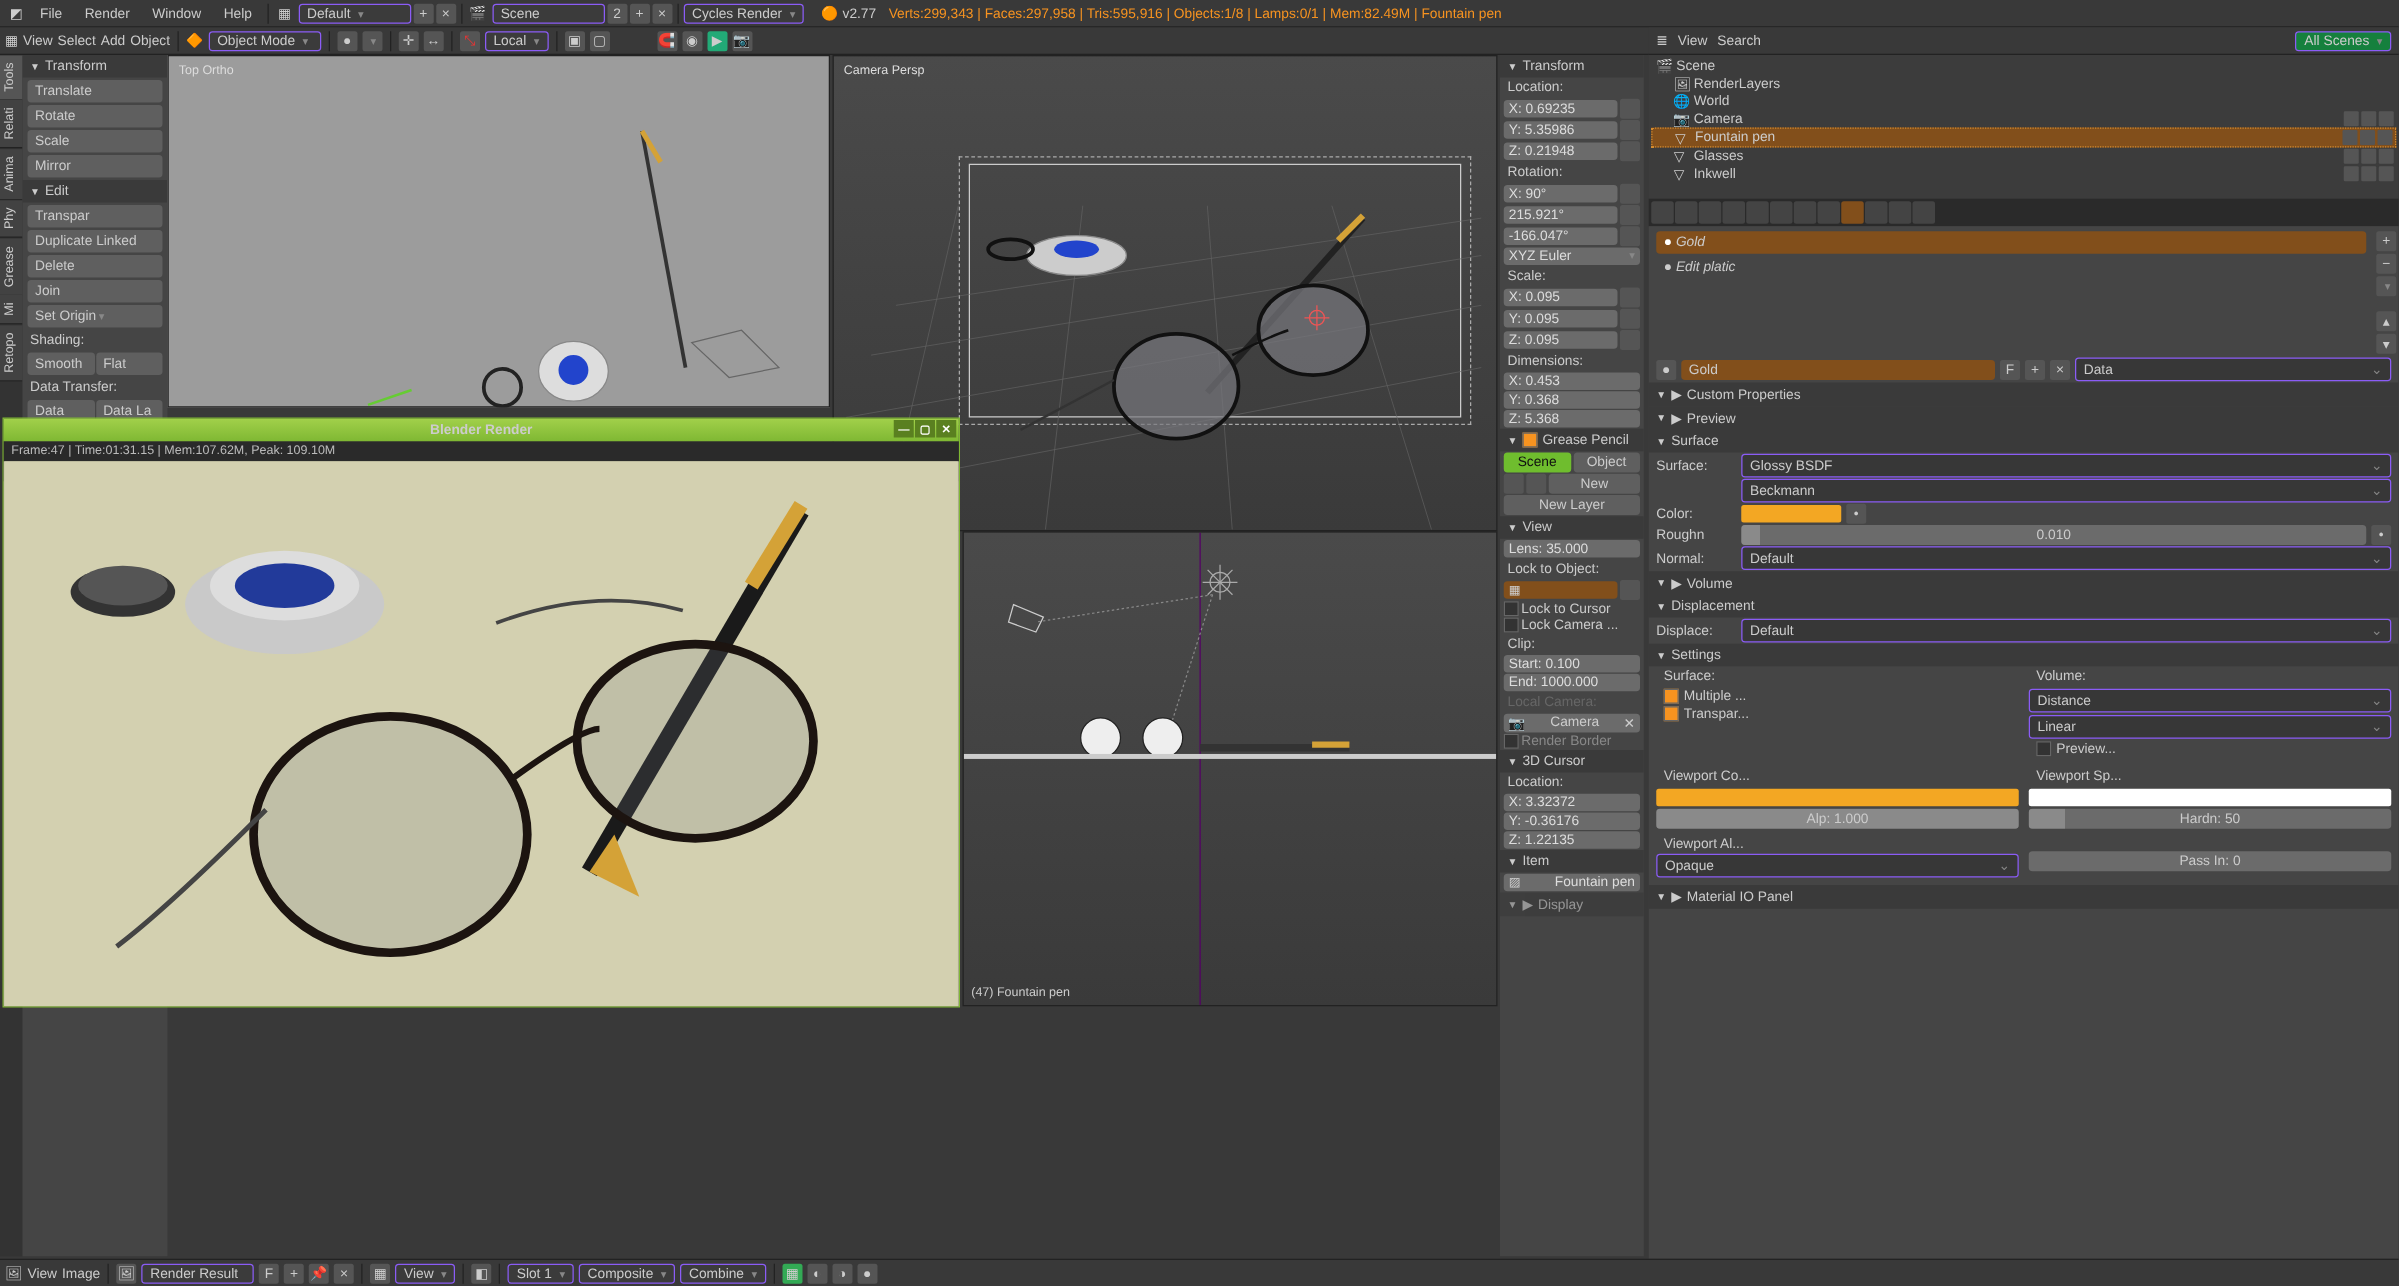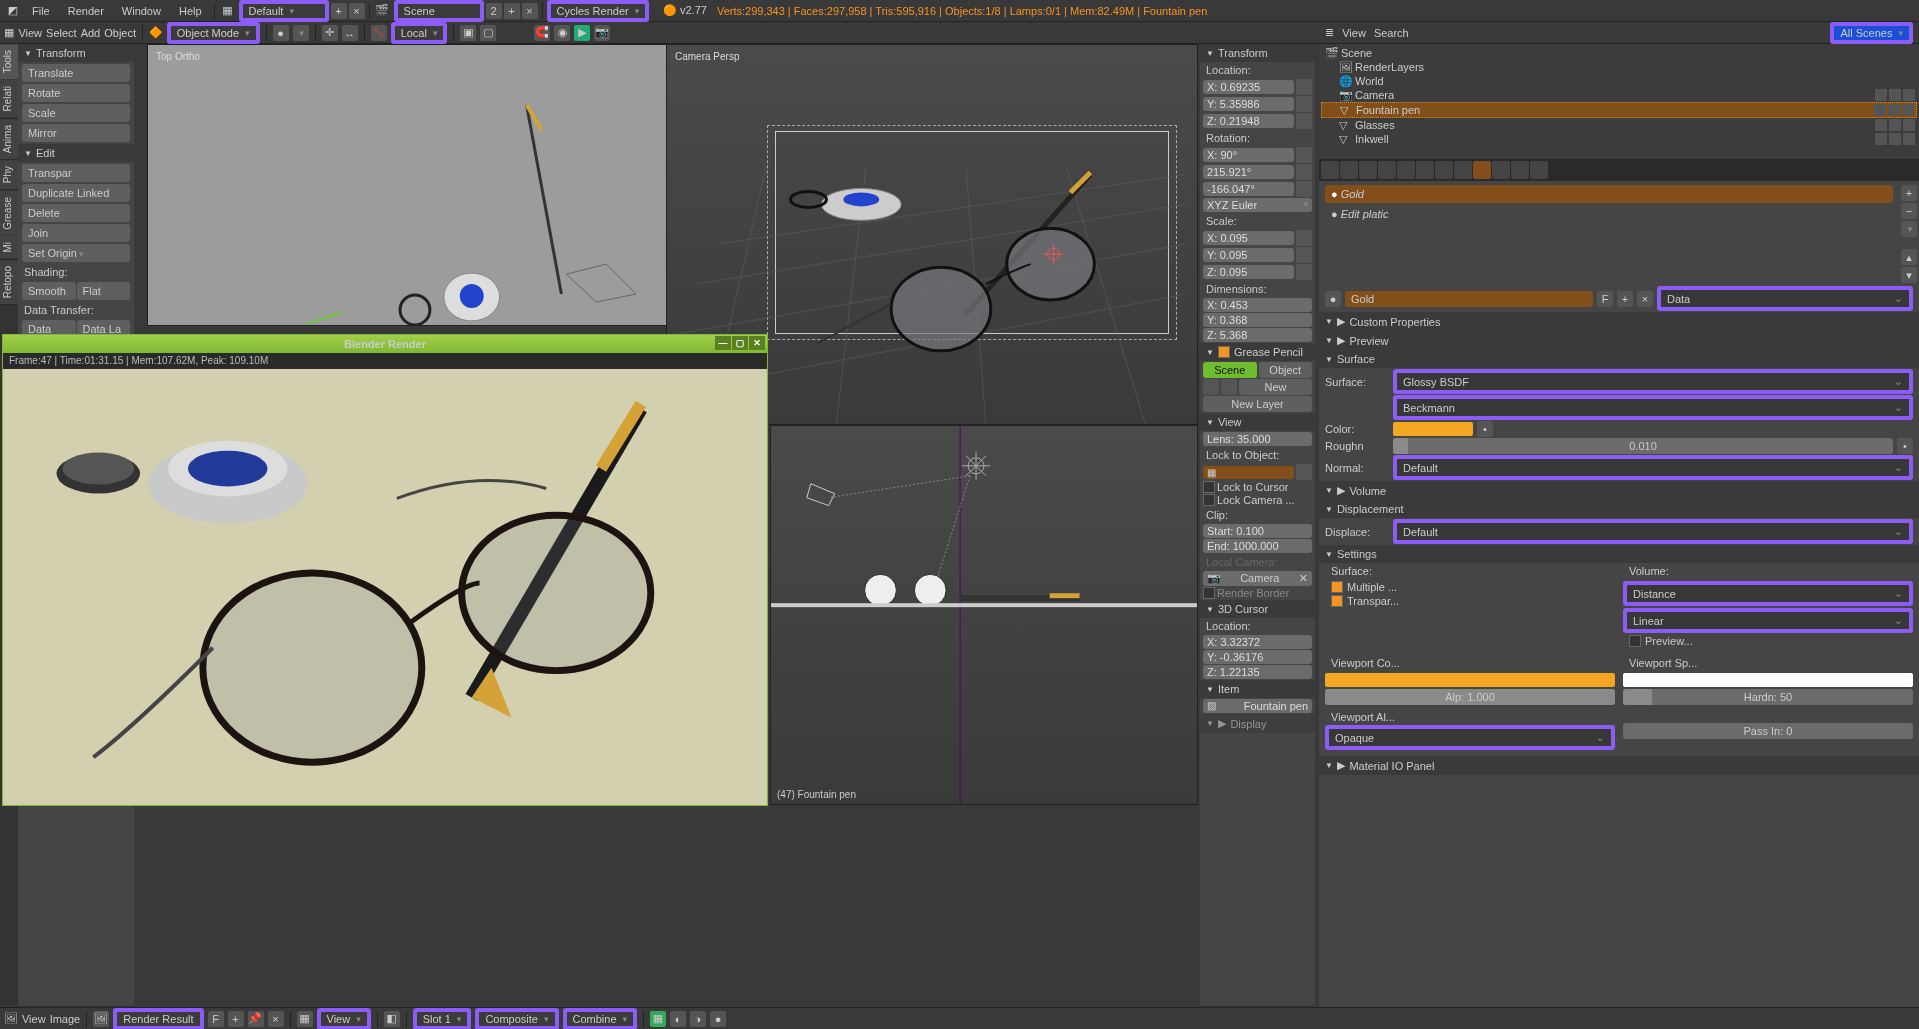--- a/index.html
+++ b/index.html
@@ -2,21 +2,21 @@
 <html><head>
 <meta charset="utf-8">
 <style>
 * { margin:0; padding:0; box-sizing:border-box; font-family:sans-serif; font-size:11px; color:#ccc; user-select:none; }
 body { background:#393939; width:1919px; height:1029px; overflow:hidden; position:relative; }
 
 
 .topbar { position:absolute; top:0; left:0; right:0; height:22px; background:#393939; display:flex; align-items:center; padding:0 4px; border-bottom:1px solid #222; gap:2px; }
 .topbar .icon-btn { width:18px; height:18px; display:flex; align-items:center; justify-content:center; }
 .topbar .menu { padding:0 8px; cursor:pointer; }
-.drop { background:#3b3b3b; border:4px solid #8b5cf6; border-radius:3px; padding:1px 6px; display:flex; align-items:center; gap:4px; }
+.drop { background:#3b3b3b; border:1px solid #8b5cf6; border-radius:3px; padding:1px 6px; display:flex; align-items:center; gap:4px; }
 .drop.wide { min-width:90px; }
 .sq-btn { width:16px; height:16px; background:#555; border-radius:2px; display:flex; align-items:center; justify-content:center; font-size:11px; }
 .stats { color:#d8d8d8; margin-left:8px; }
 .orange { color:#f79320; }
 
 
 .toolbar2 { position:absolute; top:22px; left:0; right:0; height:22px; background:#393939; display:flex; align-items:center; padding:0 4px; gap:4px; border-bottom:1px solid #222; }
 
 
 .vtabs { position:absolute; top:44px; left:0; width:18px; bottom:24px; background:#333; display:flex; flex-direction:column; }
@@ -27,21 +27,21 @@
 .toolshelf { position:absolute; top:44px; left:18px; width:116px; bottom:24px; background:#454545; overflow:hidden; }
 .panel-hdr { background:#3a3a3a; padding:3px 6px; display:flex; align-items:center; gap:4px; font-size:11px; }
 .panel-hdr::before { content:'▼'; font-size:8px; }
 .tool-btn { background:#5f5f5f; border-radius:3px; margin:2px 4px; padding:3px 6px; text-align:left; cursor:pointer; }
 .tool-row { display:flex; margin:2px 4px; gap:1px; }
 .tool-row .tool-btn { margin:0; flex:1; }
 .tool-lbl { padding:2px 6px; font-size:11px; }
 
 
 .vp { position:absolute; background:linear-gradient(#4a4a4a,#3a3a3a); border:1px solid #222; }
-.vp-top    { top:44px; left:134px; width:530px; height:282px; background:#9c9c9c;margin-left:13px; }
+.vp-top    { top:44px; left:134px; width:530px; height:282px; background:#9c9c9c; }
 .vp-cam    { top:44px; left:666px; width:532px; height:381px; }
 .vp-side   { top:425px; left:770px; width:428px; height:380px; }
 .vp-label  { position:absolute; top:6px; left:8px; font-size:10px; color:#ddd; }
 .vp-footer { position:absolute; left:6px; bottom:4px; font-size:10px; color:#ccc; }
 
 
 .render-win { position:absolute; top:334px; left:2px; width:766px; height:472px; border:1px solid #7fb833; }
 .render-title { height:18px; background:linear-gradient(#a1d04a,#7fb833); color:#222; display:flex; align-items:center; justify-content:center; font-weight:bold; position:relative; }
 .render-title .winbtn { position:absolute; right:2px; top:1px; display:flex; gap:1px; }
 .render-title .winbtn span { width:16px; height:14px; background:#5a8020; display:flex; align-items:center; justify-content:center; font-size:9px; color:#fff; }
@@ -473,21 +473,21 @@
       <div class="np-field" style="background:#6b6b6b">▨ <span>Fountain pen</span></div>
     </div>
   <div class="panel-hdr" style="opacity:.6">▶ <span>Display</span></div>
 </div>
 
 <div class="rightcol">
   <div class="out-hdr">
     <span class="icon-btn">≣</span>
     <span class="menu">View</span>
     <span class="menu">Search</span>
-    <div class="drop tri-down" style="margin-left:auto;background:#1d4ed8">
+    <div class="drop tri-down" style="margin-left:auto;background:#15803d">
         <span>All Scenes</span>
       </div>
   </div>
   <div class="outliner" id="outliner-list">
       <div class="out-item" style="padding-left: 4px;">
         <span class="out-ico">🎬</span>
         <span>Scene</span>
       </div>
       <div class="out-item" style="padding-left: 18px;">
         <span class="out-ico">🖼</span>

